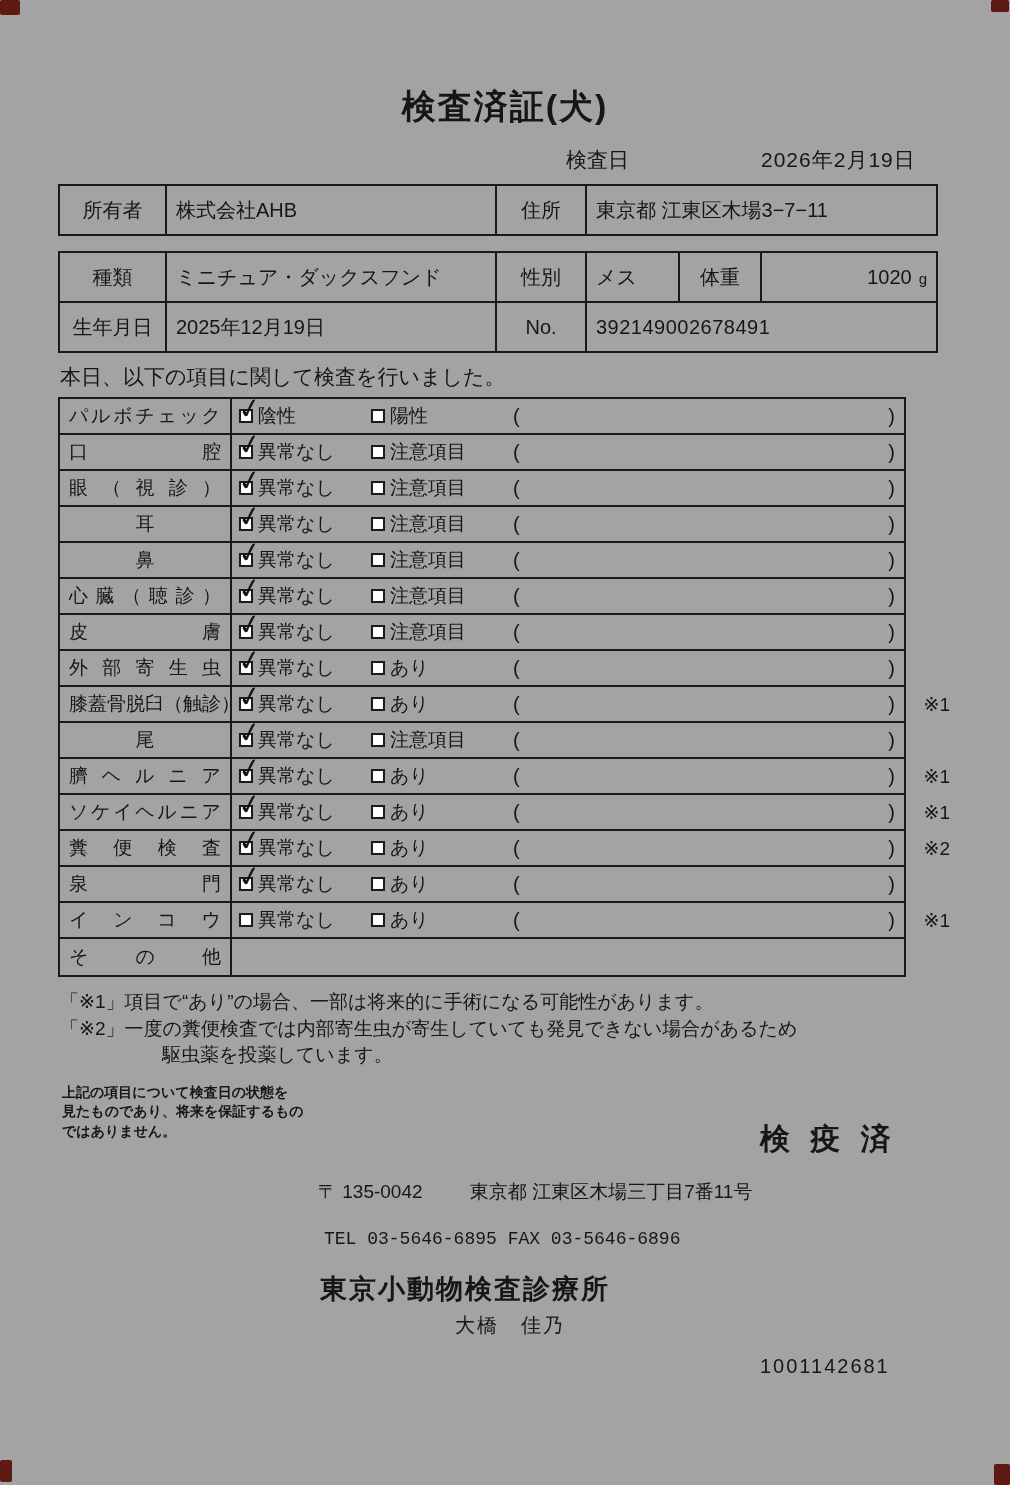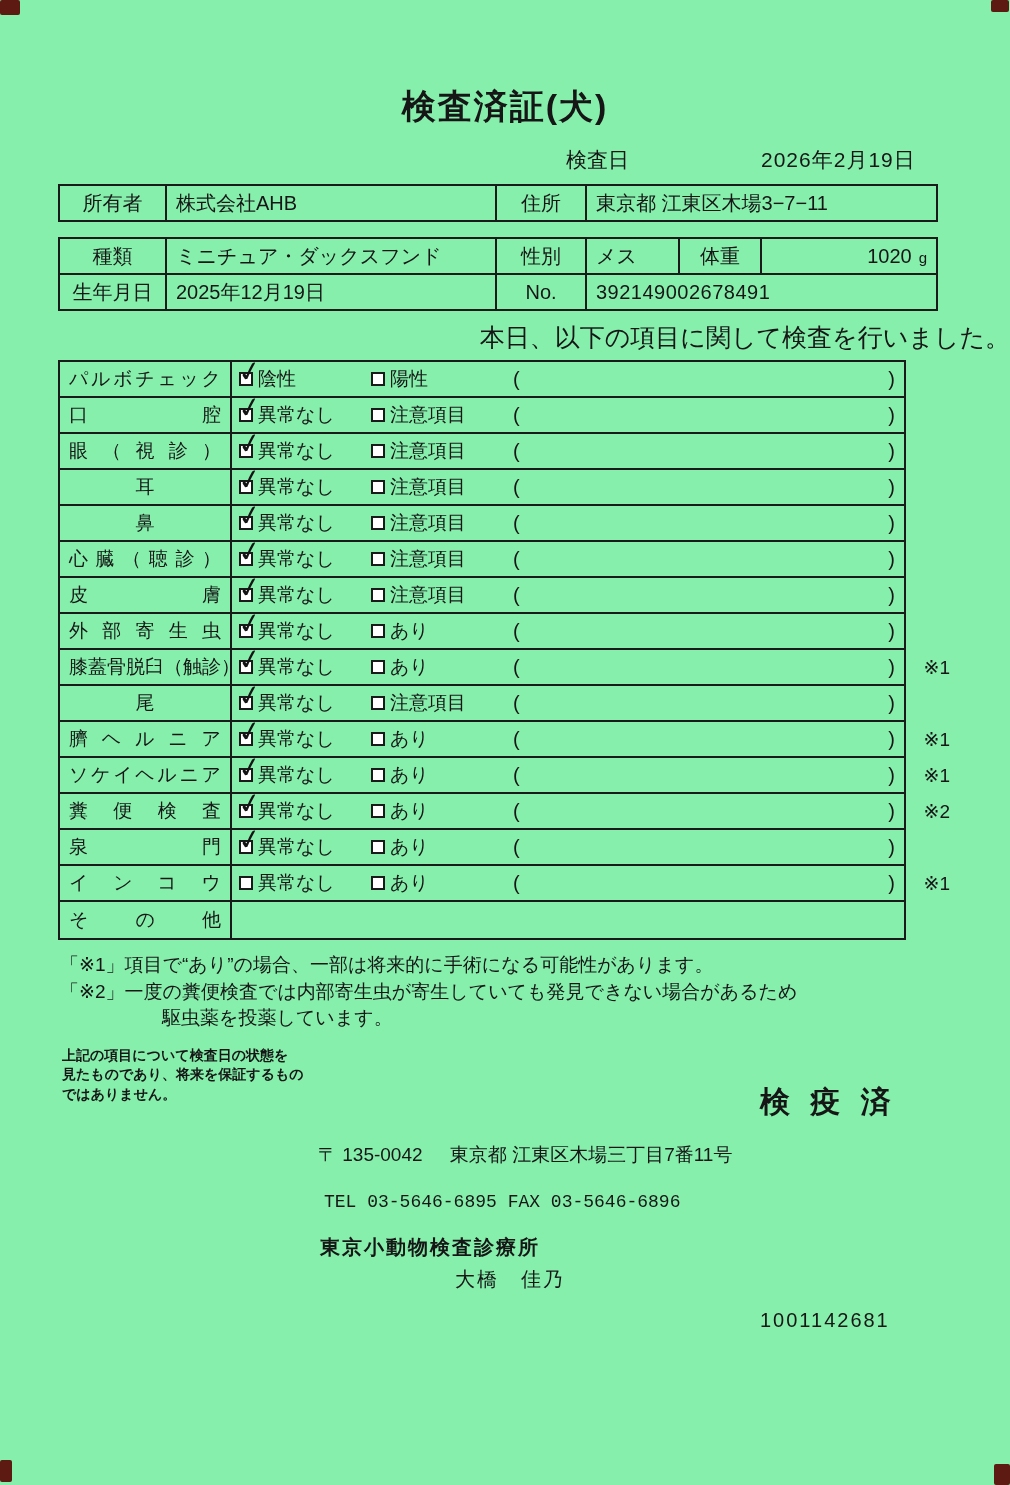--- a/index.html
+++ b/index.html
@@ -1,42 +1,42 @@
 <!DOCTYPE html>
 <html><head>
 <meta charset="utf-8">
 <style>
   * { margin:0; padding:0; box-sizing:border-box; }
   html,body { background:#ffffff; }
   .page {
-    position:relative; width:1010px; height:1485px; background:#86efac;
+    position:relative; width:1010px; height:1485px; background:#a3a3a3;
     font-family:"Liberation Sans","DejaVu Sans",sans-serif; color:#161616; overflow:hidden;
   }
   .corner { position:absolute; background:#5d1a12; border-radius:2px; }
   .c-tl { left:0; top:0; width:20px; height:15px; }
   .c-tr { right:1px; top:0; width:18px; height:12px; }
   .c-bl { left:0; bottom:3px; width:12px; height:22px; }
   .c-br { right:0; bottom:0; width:16px; height:21px; }
 
   .title { padding-top:84px; text-align:center; font-size:34px; font-weight:bold; letter-spacing:2px; }
   .date-row { position:relative; height:30px; margin-top:14px; font-size:21px;text-decoration:underline; }
   .date-label { position:absolute; left:566px; top:2px; }
   .date-value { position:absolute; left:761px; top:2px; letter-spacing:1px; }
 
   table.doc { border-collapse:collapse; margin-left:58px; width:880px; table-layout:fixed; }
-  table.doc td { border:2px solid #1a1a1a; height:36px; font-size:20px; padding:0 9px; overflow:hidden; white-space:nowrap; }
+  table.doc td { border:2px solid #1a1a1a; height:50px; font-size:20px; padding:0 9px; overflow:hidden; white-space:nowrap; }
   td.lbl { text-align:center; padding:0 2px; }
   .owner-table { margin-top:10px; }
   .info-table { margin-top:15px; }
   .breed-val { font-size:18px; }
   .weight-cell { text-align:right; font-size:21px; }
   .weight-unit { font-size:15px; margin-left:7px; }
   .no-val { font-size:21px; letter-spacing:.5px; }
 
-  .intro { margin:10px 0 6px 60px; font-size:25px;text-align:right; }
+  .intro { margin:10px 0 6px 60px; font-size:21px; }
 
   .checklist { margin-left:58px; width:848px; border:2px solid #1a1a1a; }
   .cl-row { position:relative; display:flex; border-bottom:2px solid #1a1a1a; height:36px; }
   .cl-row:last-child { border-bottom:none; }
   .cl-label { width:172px; border-right:2px solid #1a1a1a; display:flex; align-items:center; padding:0 9px; font-size:19px; }
   .cl-label.spread { justify-content:space-between; }
   .cl-label.single { justify-content:center; }
   .cl-content { flex:1; display:flex; align-items:center; padding-left:7px; }
   .cl-opt { display:flex; align-items:center; width:132px; font-size:19px; gap:5px; }
   .cl-opt + .cl-opt { width:138px; }
@@ -46,23 +46,23 @@
   .cl-note { position:absolute; right:-46px; top:50%; transform:translateY(-50%); font-size:19px; white-space:nowrap; }
 
   .notes { margin:12px 0 0 60px; font-size:19px; line-height:1.4; }
   .notes .indent { padding-left:102px; }
 
   .disclaimer-block { position:relative; margin:14px 0 0 62px; height:86px; }
   .disclaimer p { font-size:14px; font-weight:bold; line-height:1.4; }
   .stamp { position:absolute; left:698px; top:36px; font-size:30px; font-weight:bold; letter-spacing:6px; }
 
   .addr-line { margin:10px 0 0 318px; font-size:19px; }
-  .addr-line .postal { margin-right:22px; }
+  .addr-line .postal { margin-right:42px; }
   .telfax { margin:24px 0 0 324px; font-size:18px; font-family:"Liberation Mono","DejaVu Sans Mono",monospace; }
-  .clinic-name { margin:22px 0 0 320px; font-size:20px; font-weight:600; letter-spacing:2px; }
+  .clinic-name { margin:22px 0 0 320px; font-size:27px; font-weight:600; letter-spacing:2px; }
   .examiner { margin:5px 0 0 455px; font-size:20px; letter-spacing:2px; }
   .serial { margin:16px 0 0 760px; font-size:20px; letter-spacing:2px; }
 </style>
 </head>
 <body>
 
 <div class="page">
 
   <div class="corner c-tl"></div>
   <div class="corner c-tr"></div>

